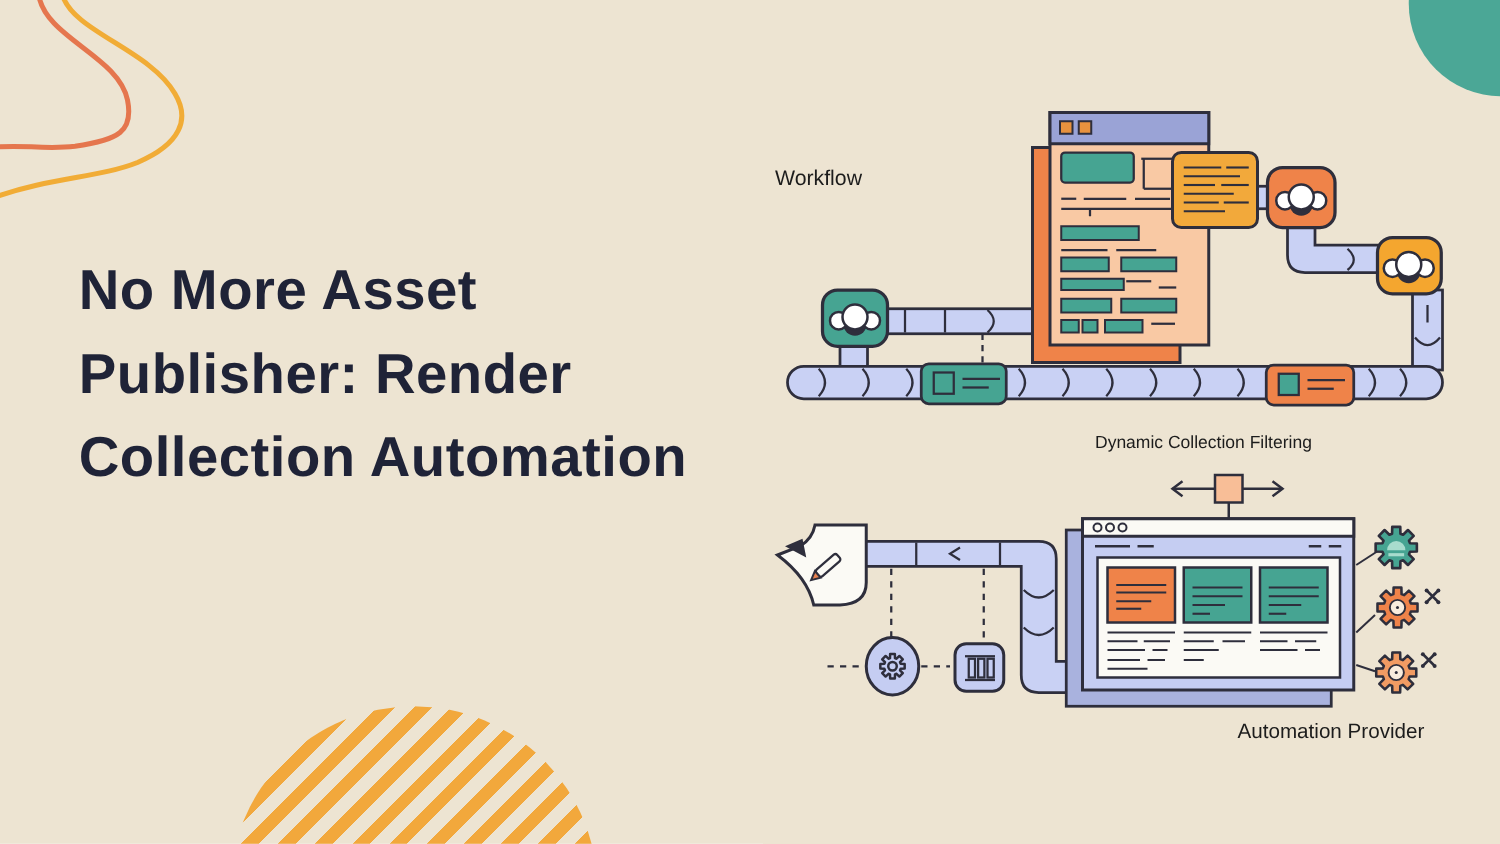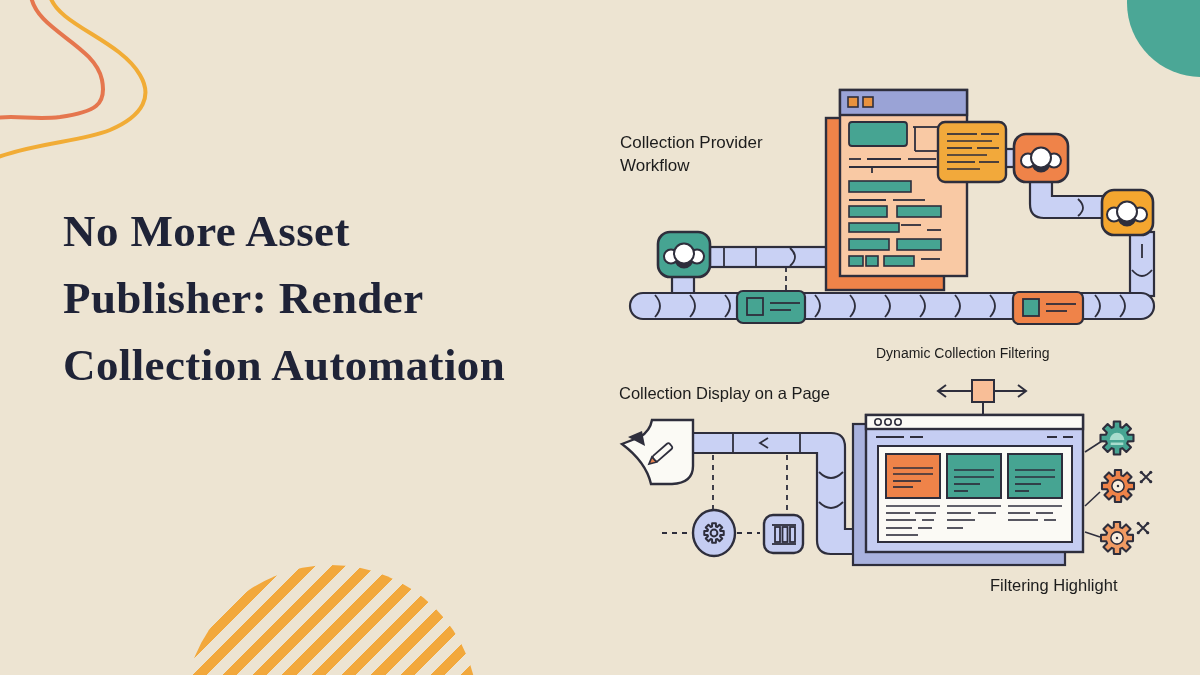--- a/index.html
+++ b/index.html
@@ -1,21 +1,21 @@
 <!DOCTYPE html>
 <html><head>
 <meta charset="utf-8">
 <style>
   html,body{margin:0;padding:0;}
   .stage{position:relative;width:1200px;height:675px;background:#EDE4D2;overflow:hidden;
          font-family:"Liberation Sans", sans-serif;}
   .art{position:absolute;left:0;top:0;width:1200px;height:675px;}
   .heading{position:absolute;left:63px;top:198px;color:#1F2337;font-weight:bold;
            font-size:45px;line-height:67px;letter-spacing:.4px;}
-  .heading div{white-space:nowrap;font-family:Liberation Serif, serif;}
+  .heading div{white-space:nowrap;}
   .lbl{position:absolute;color:#1c1c1c;font-size:17px;line-height:23px;white-space:nowrap;}
   .lbl-workflow{left:620px;top:131px;}
   .lbl-display{left:619px;top:382px;font-size:16.5px;}
   .lbl-filtering{left:876px;top:342px;font-size:14px;}
   .lbl-automation{left:990px;top:574px;font-size:16.5px;}
   .circle-teal{position:absolute;left:1127px;top:-71px;width:148px;height:148px;border-radius:50%;background:#4BA796;}
   .circle-striped{position:absolute;left:184px;top:565px;width:294px;height:294px;border-radius:50%;
     background:repeating-linear-gradient(135deg,#F2A83C 0 10px,rgba(0,0,0,0) 10px 21px);}
 </style>
 </head>
@@ -311,20 +311,18 @@
     </g>
   </svg>
 
   <div class="heading">
     <div>No More Asset</div>
     <div>Publisher: Render</div>
     <div>Collection Automation</div>
   </div>
 
   <div class="lbl lbl-workflow">
-    <div>Collection Provider</div>
     <div>Workflow</div>
   </div>
-  <div class="lbl lbl-display">Collection Display on a Page</div>
   <div class="lbl lbl-filtering">Dynamic Collection Filtering</div>
-  <div class="lbl lbl-automation">Filtering Highlight</div>
+  <div class="lbl lbl-automation">Automation Provider</div>
 
 </div>
 
 </body></html>

